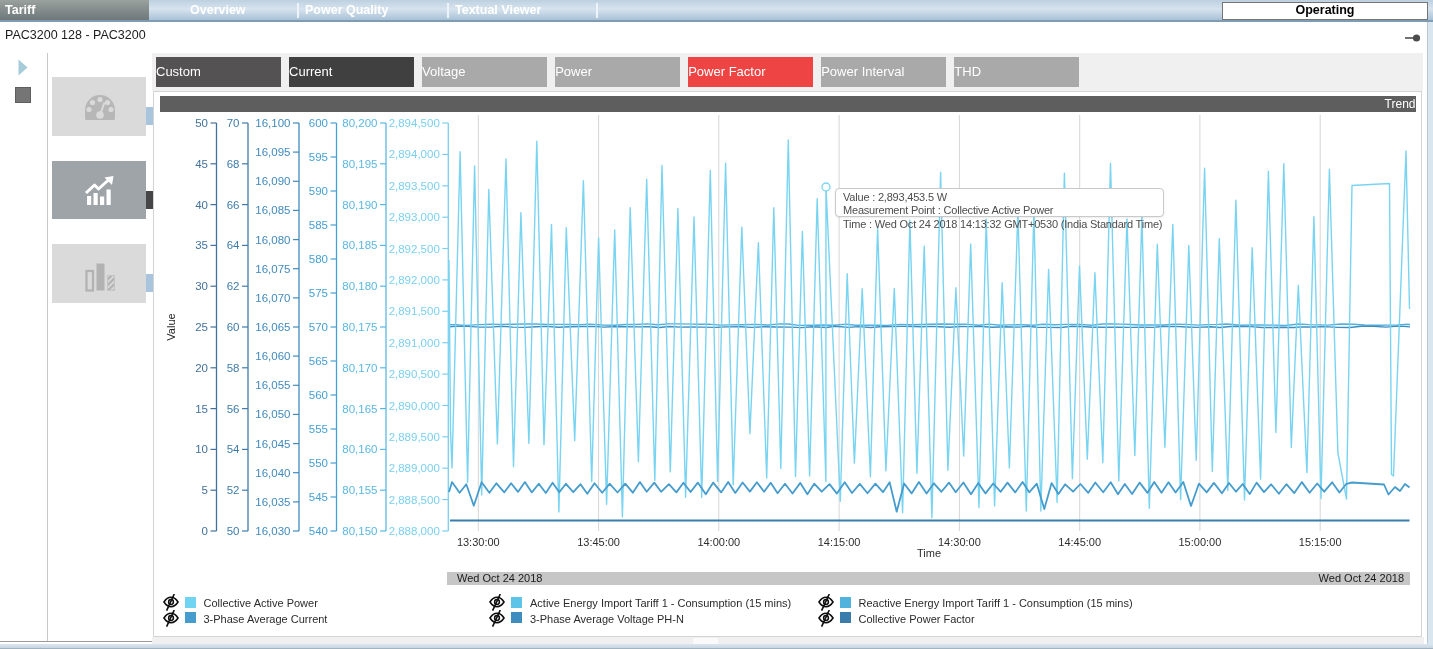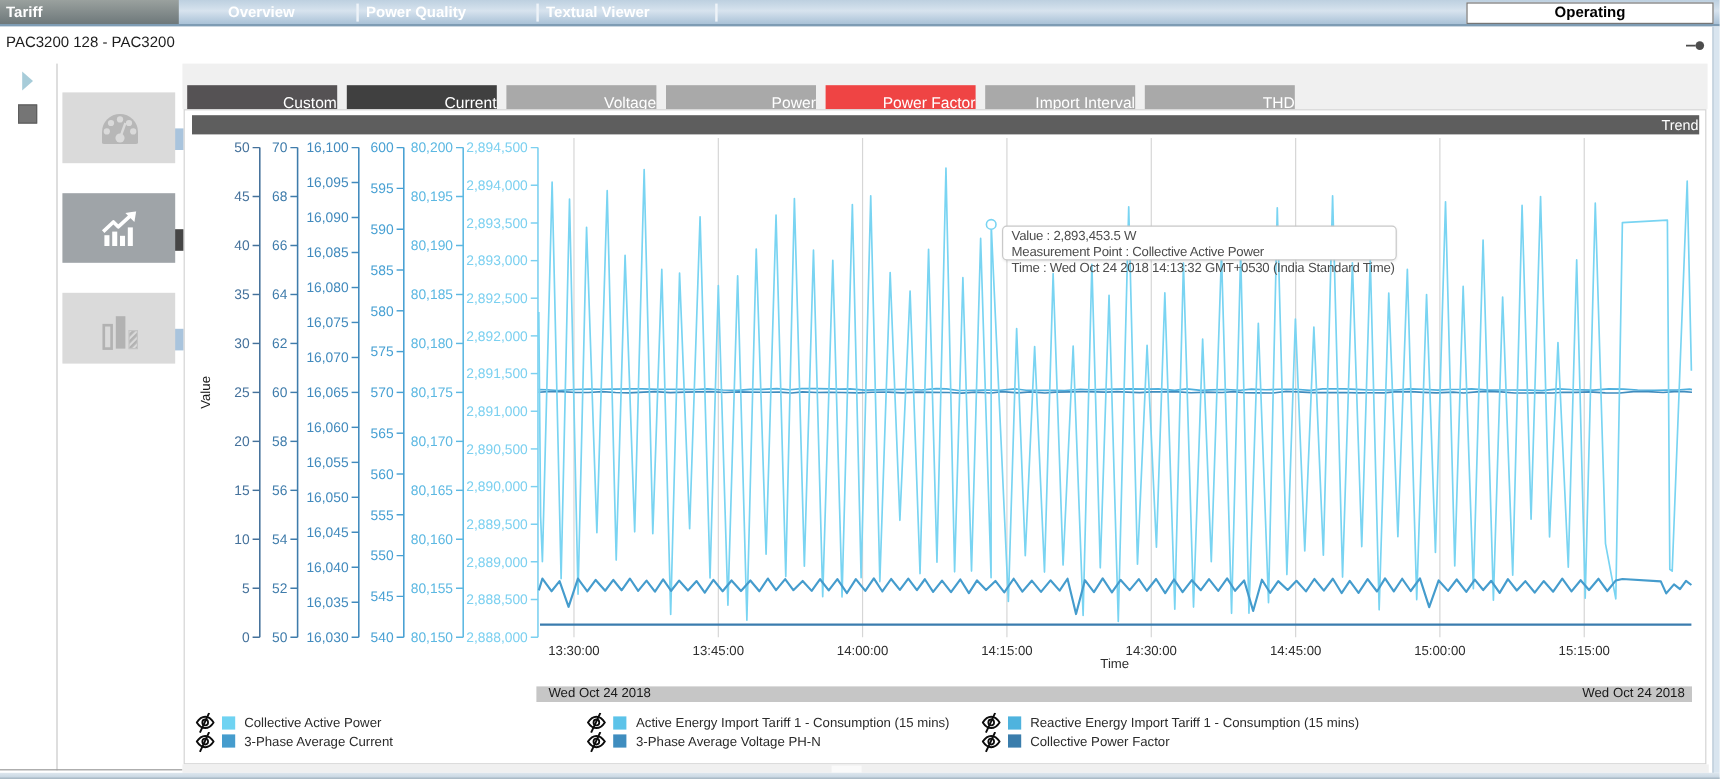--- a/index.html
+++ b/index.html
@@ -1,16 +1,16 @@
 <!DOCTYPE html>
 <html><head><meta charset="utf-8"><style>
 * { margin:0; padding:0; box-sizing:border-box; }
 html,body { width:1433px; height:649px; overflow:hidden; font-family:"Liberation Sans", sans-serif; background:#fff; }
 .abs { position:absolute; }
-.tbtn { position:absolute; top:56.5px; width:124.7px; height:30px; color:#fff; font-size:13px; text-align:right; line-height:30px;margin-top:14px; }
+.tbtn { position:absolute; top:56.5px; width:124.7px; height:30px; color:#fff; font-size:13px; text-align:left; line-height:30px; }
 .shead { position:absolute; left:68px; width:94px; height:18px; color:#fff; font-size:12px; line-height:18px; padding-left:18px;margin-top:48px; }
 .sbody { position:absolute; left:52px; width:94px; height:58.5px; }
 </style></head>
 <body>
 
 <div class="abs" style="left:0;top:0;width:1433px;height:20px;background:linear-gradient(#bdd0e0,#d7e3ee 45%,#a9c2d7)"></div>
 <div class="abs" style="left:0;top:20px;width:1433px;height:1.6px;background:#7e9cb4"></div>
 <div class="abs" style="left:0;top:0;width:148.5px;height:20px;background:linear-gradient(#9aa19e,#6e787a)"></div>
 <div class="abs" style="left:5px;top:3px;font-size:12.5px;font-weight:bold;color:#fff">Tariff</div>
 <div class="abs" style="left:190px;top:3px;font-size:12.5px;font-weight:bold;color:#fff">Overview</div>
@@ -68,21 +68,21 @@
 <rect x="12.5" y="1.5" width="8" height="27" fill="#b2b2b2"></rect>
 <rect x="23.5" y="13.5" width="7" height="15" fill="url(#ht)" stroke="#c4c4c4" stroke-width="1"></rect>
 </svg>
 
 <div class="abs" style="left:152px;top:53px;width:1271px;height:38px;background:#f0f0f0"></div>
 <div class="tbtn" style="left:156px;background:#555254">Custom</div>
 <div class="tbtn" style="left:289.1px;background:#404040">Current</div>
 <div class="tbtn" style="left:422.1px;background:#a9a9a9">Voltage</div>
 <div class="tbtn" style="left:555.2px;background:#a9a9a9">Power</div>
 <div class="tbtn" style="left:688.2px;background:#ef4444">Power Factor</div>
-<div class="tbtn" style="left:821.2px;background:#a9a9a9">Import Interval</div>
+<div class="tbtn" style="left:821.2px;background:#a9a9a9">Power Interval</div>
 <div class="tbtn" style="left:954.3px;background:#a9a9a9">THD</div>
 <div class="abs" style="left:153px;top:91px;width:1268.5px;height:546px;background:#fff;border:1px solid #d4d4d4"></div>
 <div class="abs" style="left:159.5px;top:95.5px;width:1256px;height:16.5px;background:#5e5e5e;color:#fff;font-size:12px;text-align:right;line-height:16.5px">Trend</div>
 <svg width="1270" height="462" viewBox="150 112 1270 462" style="position:absolute;left:150px;top:112px;" font-family="Liberation Sans, sans-serif" font-size="11.5px">
 <line x1="478.3" y1="115" x2="478.3" y2="531" stroke="#d6d6d6" stroke-width="1"></line>
 <line x1="598.6" y1="115" x2="598.6" y2="531" stroke="#d6d6d6" stroke-width="1"></line>
 <line x1="718.8" y1="115" x2="718.8" y2="531" stroke="#d6d6d6" stroke-width="1"></line>
 <line x1="839.1" y1="115" x2="839.1" y2="531" stroke="#d6d6d6" stroke-width="1"></line>
 <line x1="959.4" y1="115" x2="959.4" y2="531" stroke="#d6d6d6" stroke-width="1"></line>
 <line x1="1079.7" y1="115" x2="1079.7" y2="531" stroke="#d6d6d6" stroke-width="1"></line>

